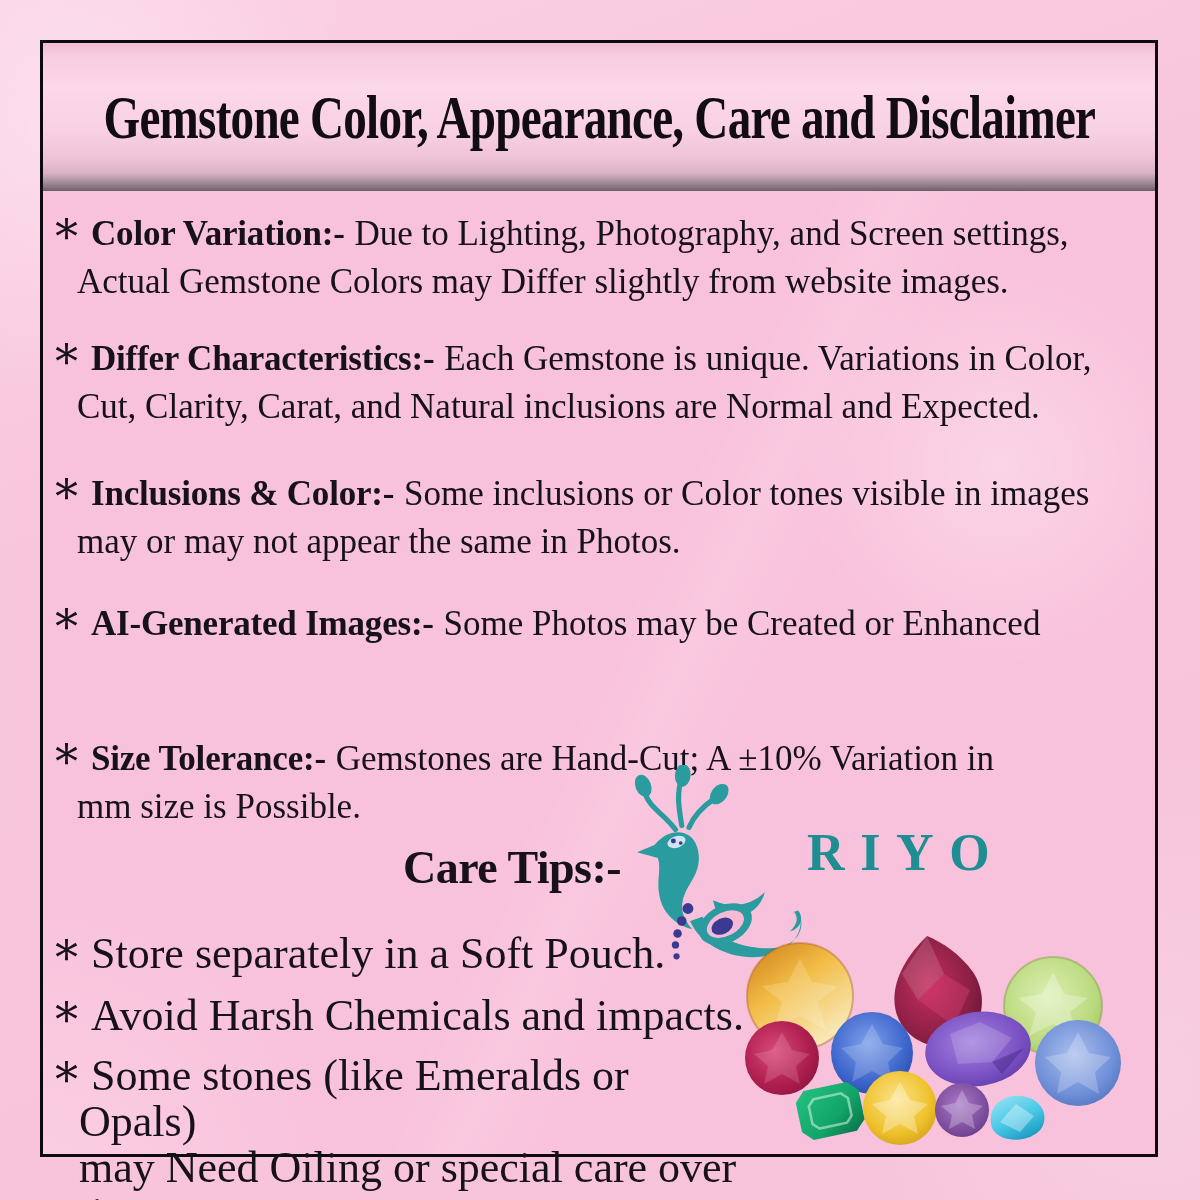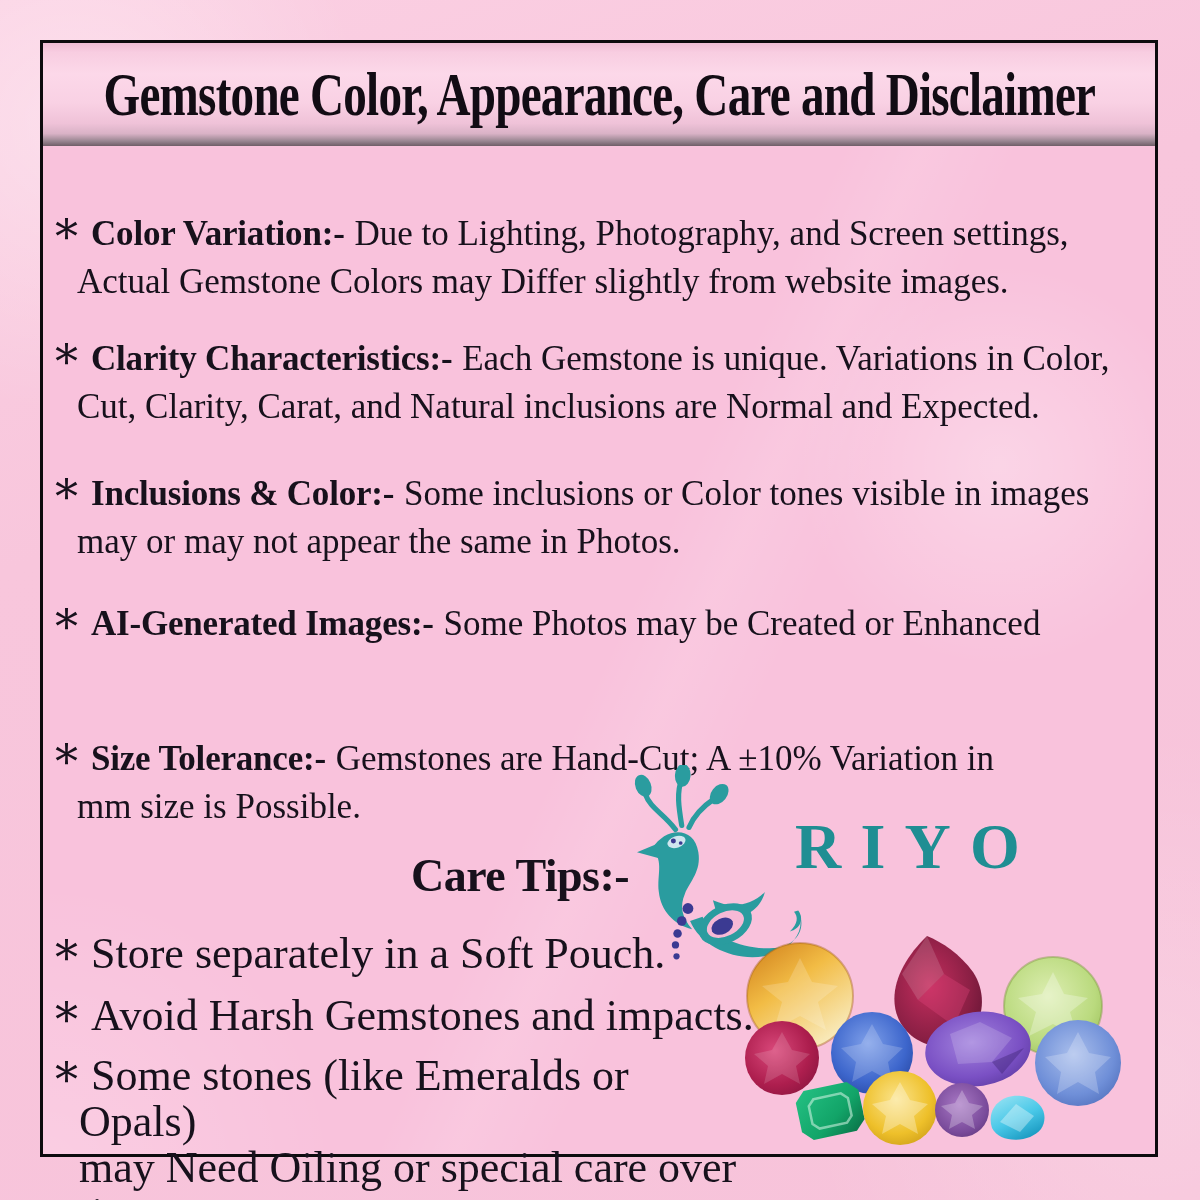--- a/index.html
+++ b/index.html
@@ -14,47 +14,47 @@
   .frame{
     position:absolute;left:40px;top:40px;width:1112px;height:1111px;
     border:3px solid #0d0b0e;
     background:
       radial-gradient(circle 280px at 86% 38%, rgba(255,255,255,.30), transparent 72%),
       radial-gradient(circle 420px at 0% 102%, rgba(255,255,255,.20), transparent 70%),
       linear-gradient(115deg, transparent 52%, rgba(255,255,255,.10) 57%, transparent 63%),
       #f9c2dc;
   }
   .titlebar{
-    position:absolute;left:0;top:0;width:100%;height:103px;
+    position:absolute;left:0;top:0;width:100%;height:148px;
     background:linear-gradient(180deg,
       #efbcd4 0%, #f8cde1 9%, #fcd8e9 30%, #f9d1e4 58%,
       #efc2d8 78%, #d9b2c6 88%, #9b8793 95%, #6f5e68 100%);
     display:flex;align-items:center;justify-content:center;
   }
   .title{
     margin:0;color:#120c14;font-weight:700;font-size:62px;white-space:nowrap;
     transform:scaleX(.76);transform-origin:center;letter-spacing:-1px;
   }
   .bullet{position:absolute;left:12px;width:1088px;color:#17111c;}
   .ast{
     position:absolute;left:0;top:4px;font-size:46px;line-height:1;
     font-family:"DejaVu Serif", serif;
   }
   .bullet-text{
     padding-left:22px;text-indent:14px;
     font-size:35px;line-height:48px;
   }
   .lead{font-weight:700;margin-right:.28em;letter-spacing:-.2px;}
   .care-heading{
-    position:absolute;left:360px;top:798px;margin:8px;
+    position:absolute;left:360px;top:798px;margin:0;
     font-size:46px;font-weight:700;color:#17111c;letter-spacing:-.5px;
   }
   .riyo{
-    position:absolute;left:752px;top:772px;margin:0;
-    font-size:64px;font-weight:700;letter-spacing:.30em;line-height:1;
+    position:absolute;left:752px;top:772px;margin:12px;
+    font-size:52px;font-weight:700;letter-spacing:.30em;line-height:1;
   }
   .peacock{position:absolute;left:578px;top:722px;width:188px;height:208px;}
   .gems{position:absolute;left:687px;top:887px;width:422px;height:224px;}
   .tip{position:absolute;left:12px;width:700px;color:#17111c;}
   .tip .bullet-text{font-size:44px;line-height:46px;padding-left:24px;text-indent:12px;}
 </style>
 </head>
 <body>
 
 <div class="frame">
@@ -63,21 +63,21 @@
     <h1 class="title">Gemstone Color, Appearance, Care and Disclaimer</h1>
   </div>
 
   <div class="bullet" style="top:167px">
     <span class="ast">*</span>
     <div class="bullet-text"><span class="lead">Color Variation:-</span><span>Due to Lighting, Photography, and Screen settings,</span><br><span>Actual Gemstone Colors may Differ slightly from website images.</span></div>
   </div>
 
   <div class="bullet" style="top:292px">
     <span class="ast">*</span>
-    <div class="bullet-text"><span class="lead">Clarity Characteristics:-</span><span>Each Gemstone is unique. Variations in Color,</span><br><span>Cut, Clarity, Carat, and Natural inclusions are Normal and Expected.</span></div>
+    <div class="bullet-text"><span class="lead">Differ Characteristics:-</span><span>Each Gemstone is unique. Variations in Color,</span><br><span>Cut, Clarity, Carat, and Natural inclusions are Normal and Expected.</span></div>
   </div>
 
   <div class="bullet" style="top:427px">
     <span class="ast">*</span>
     <div class="bullet-text"><span class="lead">Inclusions &amp; Color:-</span><span>Some inclusions or Color tones visible in images</span><br><span>may or may not appear the same in Photos.</span></div>
   </div>
 
   <div class="bullet" style="top:557px">
     <span class="ast">*</span>
     <div class="bullet-text"><span class="lead">AI-Generated Images:-</span><span>Some Photos may be Created or Enhanced</span><br></div>
@@ -127,21 +127,21 @@
 
   <div class="riyo" style="color:#1f8e93">RIYO</div>
 
   <div class="tip" style="top:888px">
     <span class="ast">*</span>
     <div class="bullet-text"><span>Store separately in a Soft Pouch.</span></div>
   </div>
 
   <div class="tip" style="top:950px">
     <span class="ast">*</span>
-    <div class="bullet-text"><span>Avoid Harsh Gemstones and impacts.</span></div>
+    <div class="bullet-text"><span>Avoid Harsh Chemicals and impacts.</span></div>
   </div>
 
   <div class="tip" style="top:1010px">
     <span class="ast">*</span>
     <div class="bullet-text"><span>Some stones (like Emeralds or Opals)</span><br><span>may Need Oiling or special care over time.</span></div>
   </div>
 
   <svg class="gems" viewBox="0 0 422 224" aria-hidden="true">
     <defs>
       <linearGradient id="g-cit" x1="0" y1="0" x2="0.7" y2="1">

